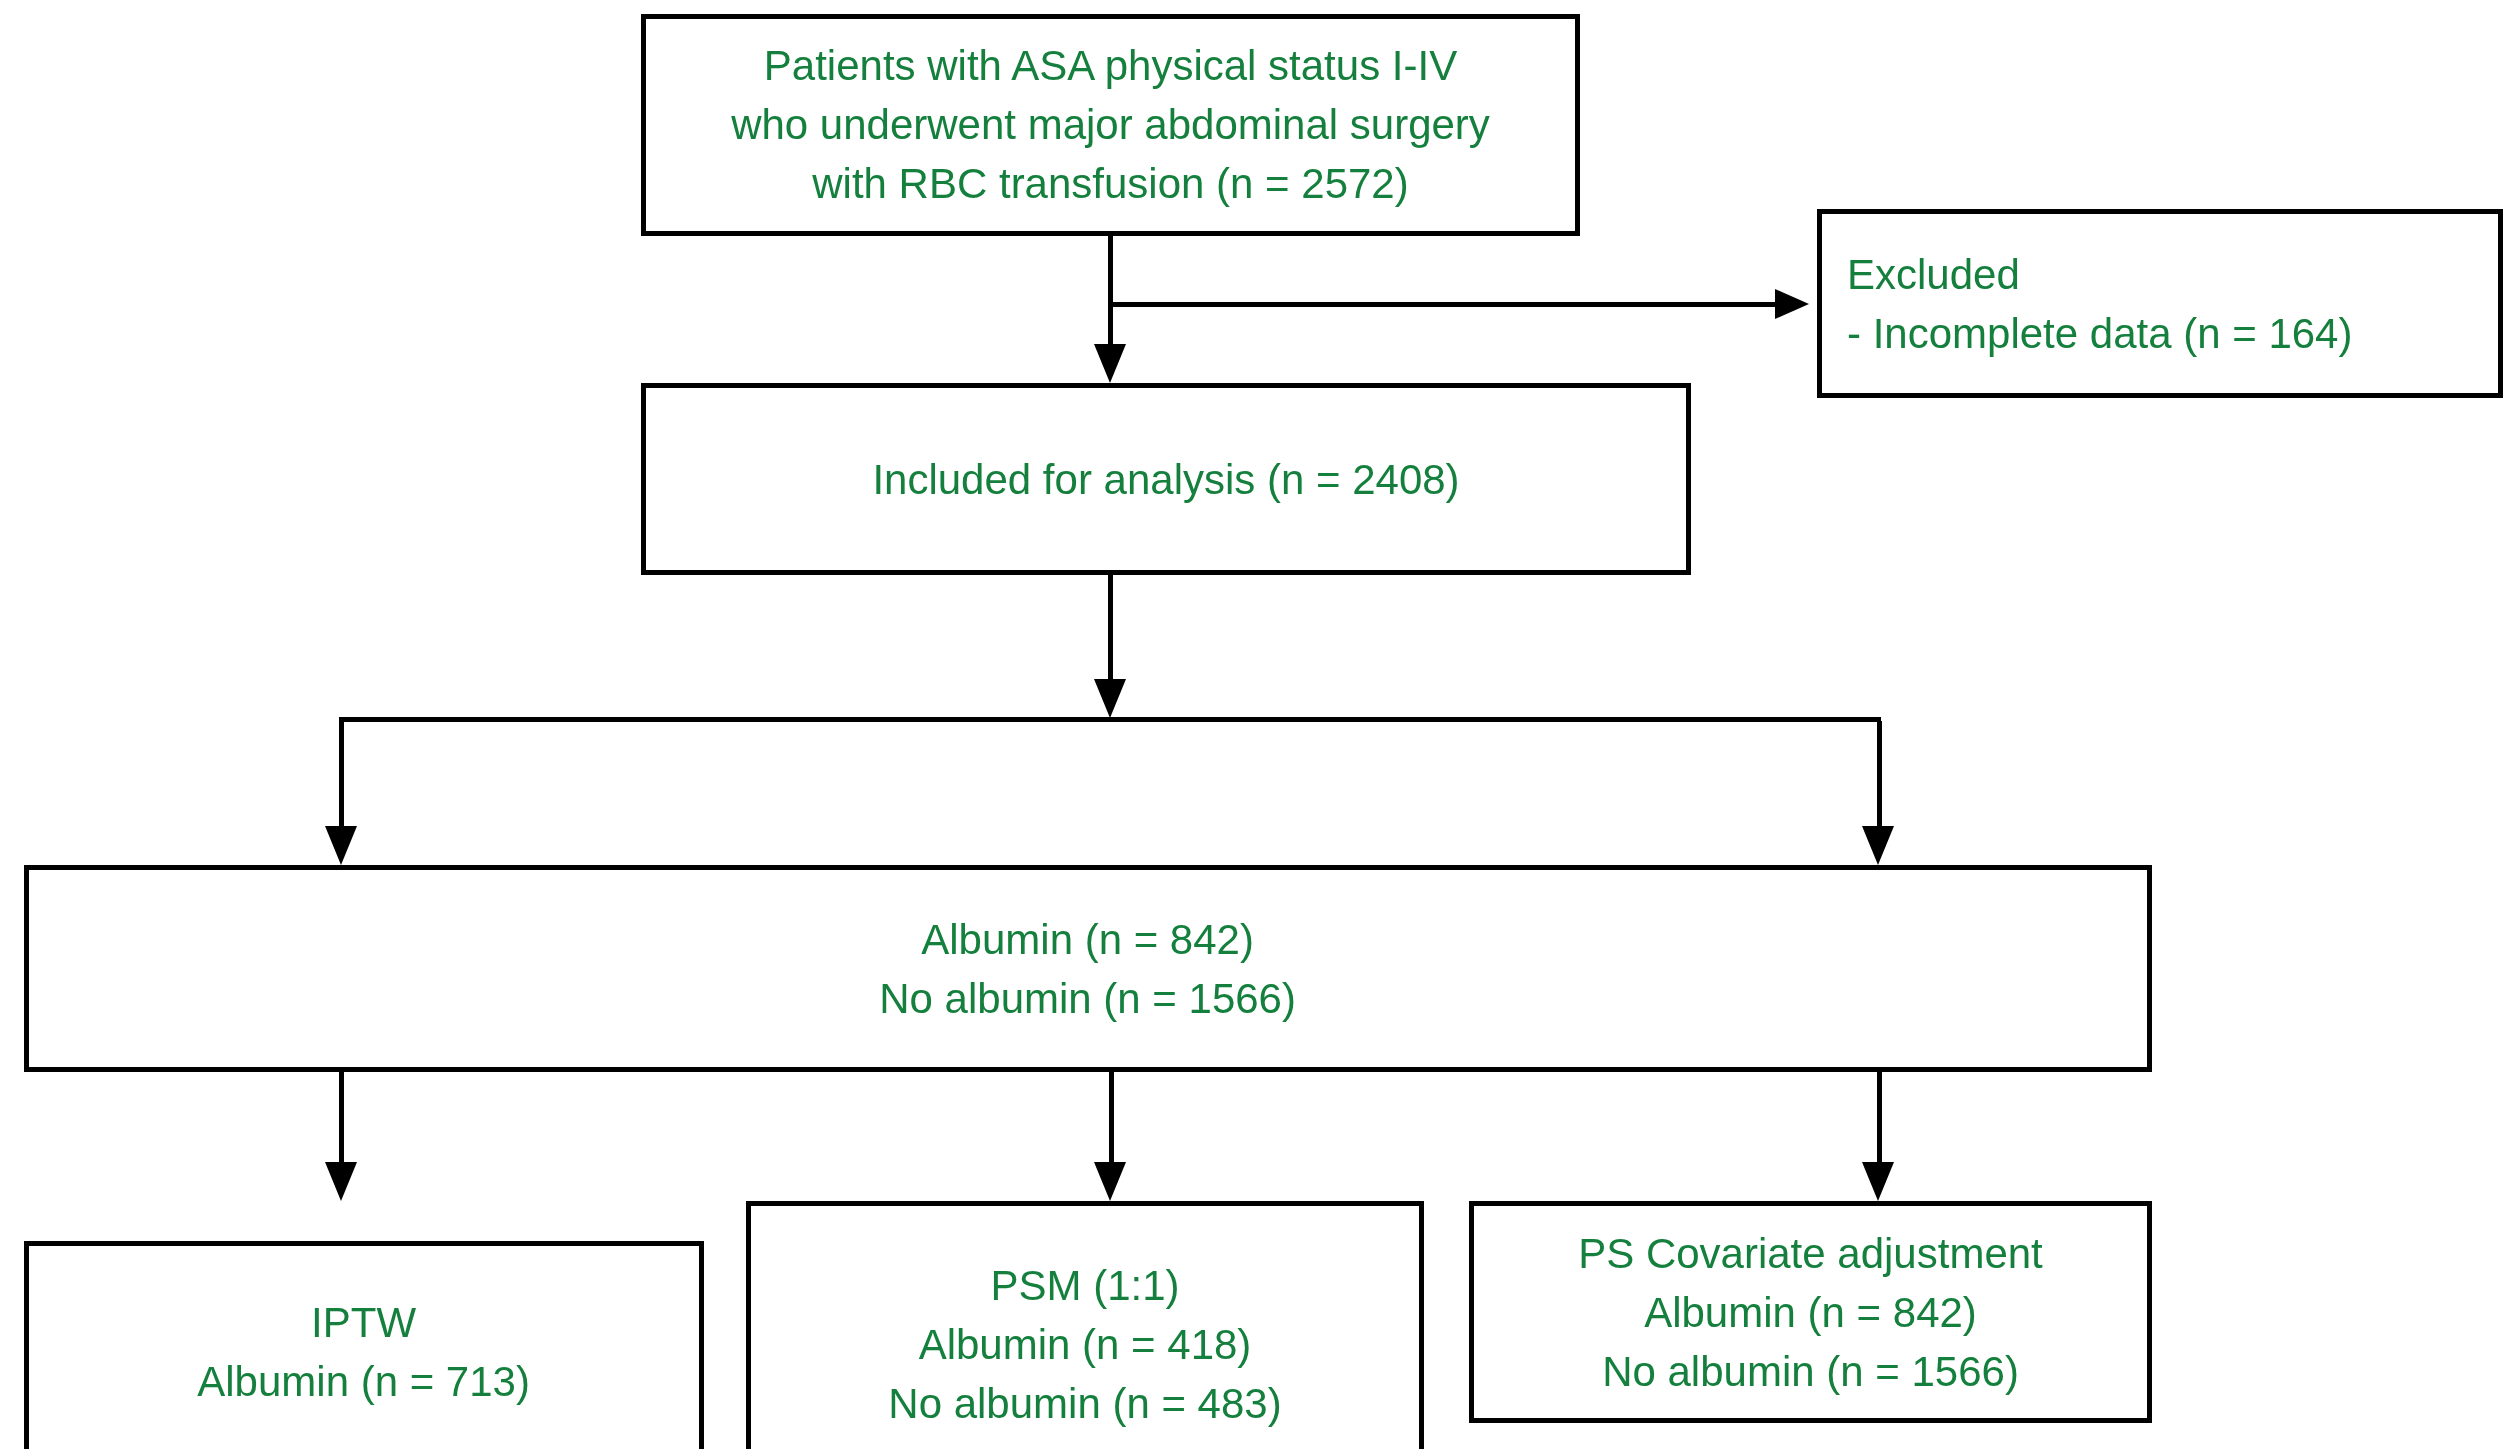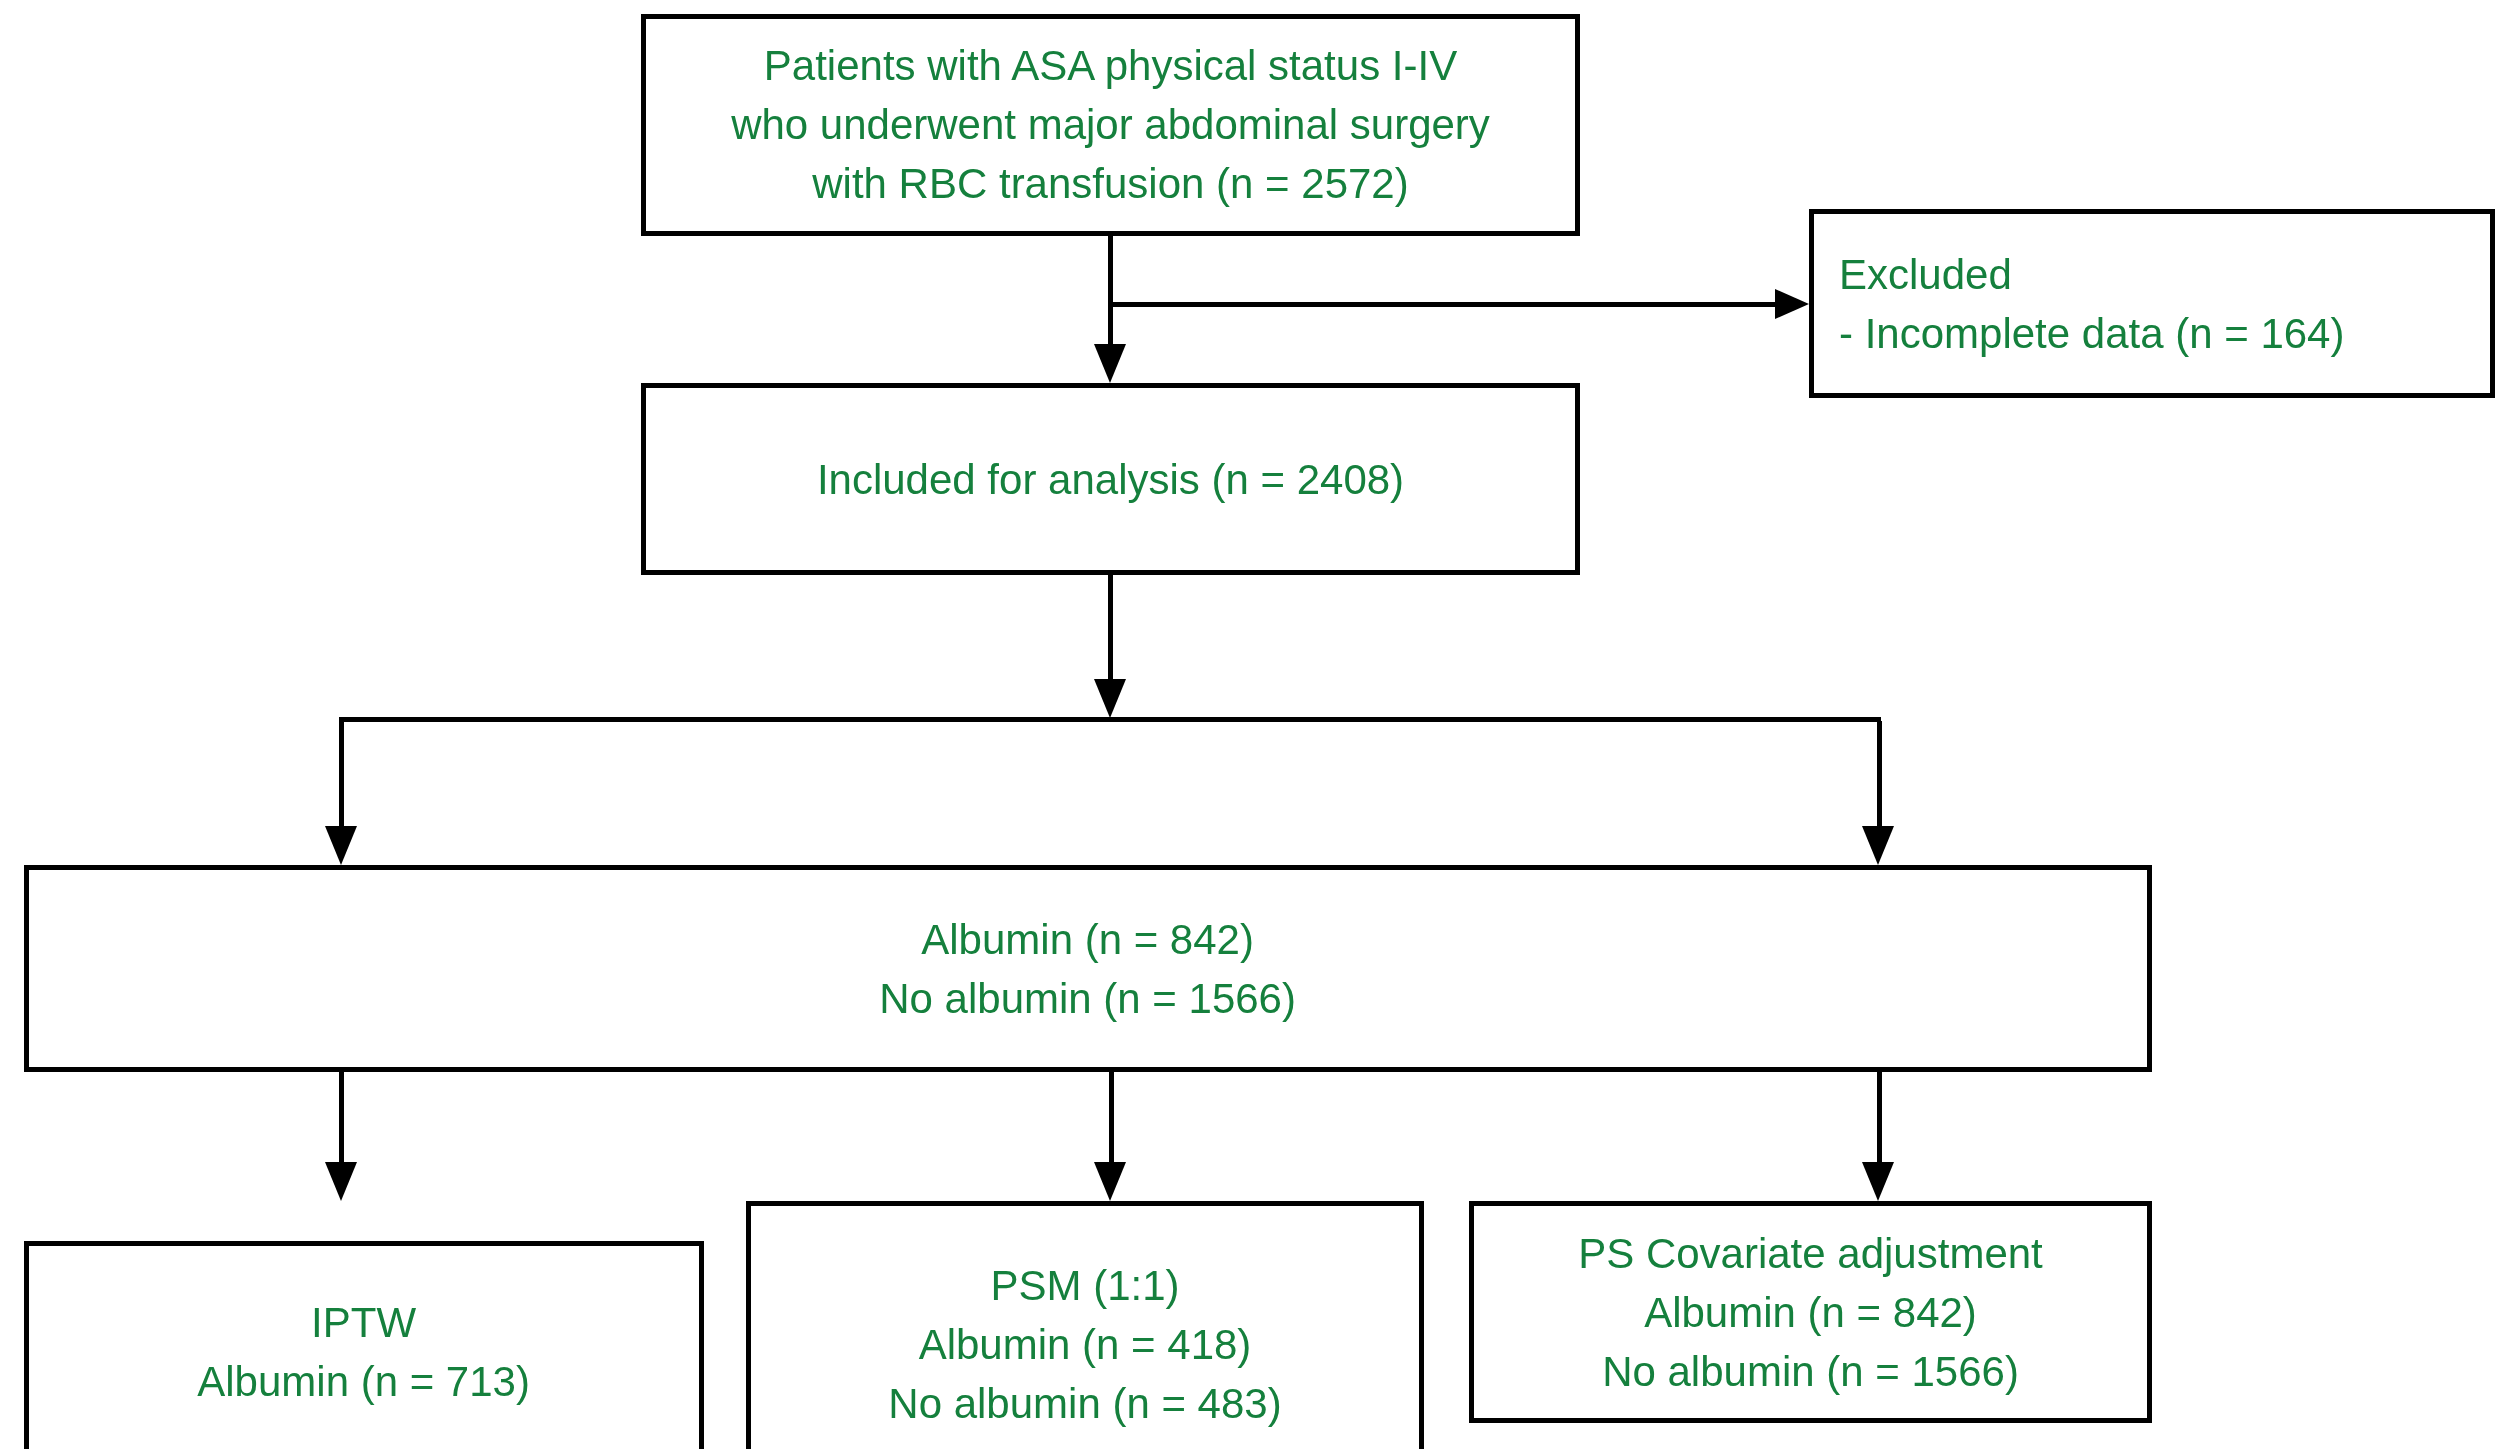--- a/index.html
+++ b/index.html
@@ -22,20 +22,21 @@
     align-items: center;
     text-align: center;
     font-size: 42px;
     line-height: 59px;
     white-space: nowrap;
   }
   .box.left-align {
     align-items: flex-start;
     text-align: left;
     padding-left: 25px;
+    margin-left: 8px;
   }
   .vline, .hline { position: absolute; background: #000000; }
   .arrow-down {
     position: absolute;
     width: 0; height: 0;
     border-left: 16.7px solid transparent;
     border-right: 16.7px solid transparent;
     border-top: 39px solid #000000;
   }
   .arrow-right {
@@ -61,21 +62,21 @@
   <div class="arrow-down" style="left:1094px; top:344px;"></div>
 
   <div class="hline" style="left:1110px; top:302px; width:668px; height:4.6px;"></div>
   <div class="arrow-right" style="left:1775px; top:289px;"></div>
 
   <div class="box left-align" style="left:1809px; top:209px; width:686px; height:189px;">
     <div>Excluded</div>
     <div>- Incomplete data (n = 164)</div>
   </div>
 
-  <div class="box" style="left:641px; top:383px; width:939px; height:192px;">
+  <div class="box" style="left:641px; top:383px; width:1050px; height:192px;">
     <div>Included for analysis (n = 2408)</div>
   </div>
 
   <div class="vline" style="left:1108px; top:575px; width:4.6px; height:107px;"></div>
   <div class="arrow-down" style="left:1094px; top:679px;"></div>
 
   <div class="hline" style="left:339px; top:717px; width:1542px; height:4.6px;"></div>
 
   <div class="vline" style="left:339px; top:721px; width:4.6px; height:107px;"></div>
   <div class="arrow-down" style="left:325px; top:826px;"></div>

